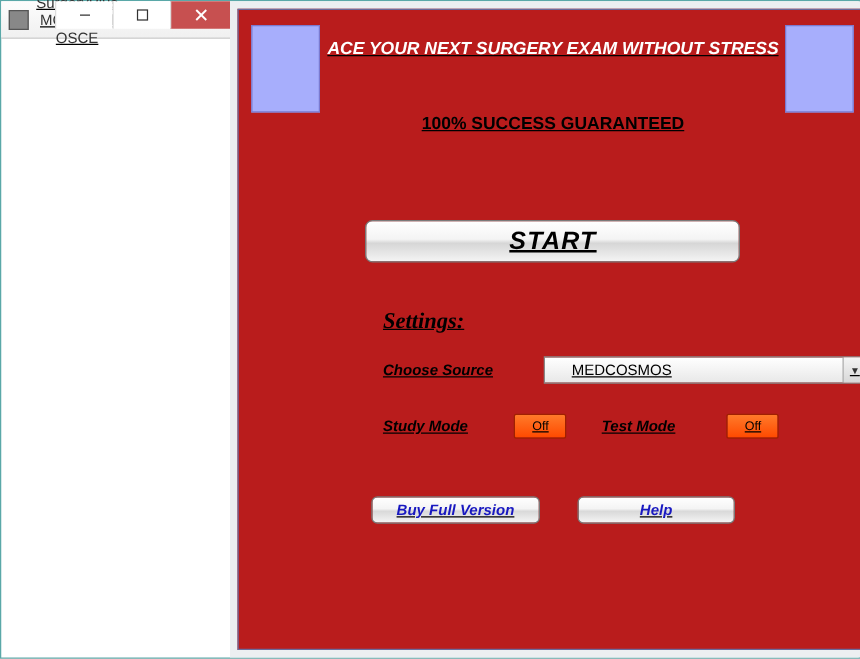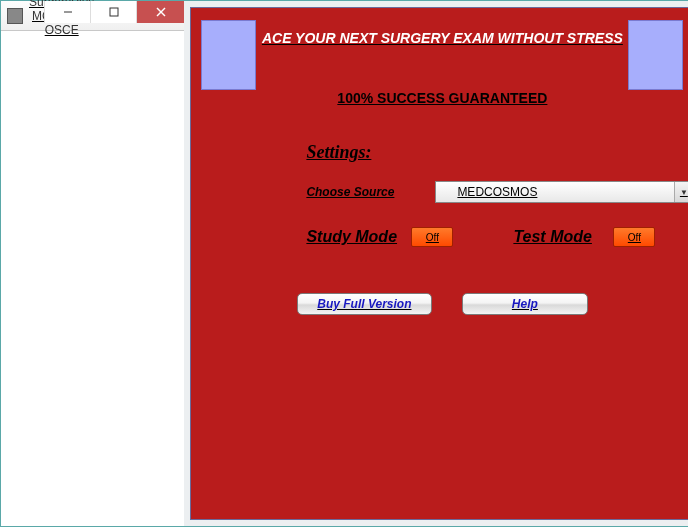--- a/index.html
+++ b/index.html
@@ -182,21 +182,21 @@
   .mode-row {
     display: flex;
     align-items: center;
     margin-left: 115px;
     margin-top: 24px;
   }
   .mode-label {
     font-family: Verdana, Geneva, sans-serif;
     font-weight: bold;
     font-style: italic;
-    font-size: 16px;
+    font-size: 12px;
     color: #000;
   }
   .toggle {
     width: 42px;
     height: 20px;
     border: 1px solid #a02000;
     border-radius: 2px;
     background: linear-gradient(#ff7a2a, #ff4a00);
     color: #000;
     font-size: 10px;
@@ -265,35 +265,36 @@
   </div>
 
   <div class="client">
     <div class="app">
       <div class="side-strip left"></div>
       <div class="side-strip right"></div>
 
       <div class="tagline">ACE YOUR NEXT SURGERY EXAM WITHOUT STRESS</div>
       <div class="subhead">100%  SUCCESS GUARANTEED</div>
 
+      <button class="start-btn">START</button>
 
       <div class="settings-label">Settings:</div>
 
       <div class="row">
         <div class="field-label">Choose Source</div>
         <div class="combo">
           <span>MEDCOSMOS</span>
           <div class="arrow">▼</div>
         </div>
       </div>
 
       <div class="mode-row">
         <div class="mode-label" style="width:105px">Study Mode</div>
         <div class="toggle">Off</div>
-        <div class="mode-label" style="width:100px;margin-left:60px">Test Mode</div>
+        <div class="mode-label" style="width:100px;margin-left:28px">Test Mode</div>
         <div class="toggle">Off</div>
       </div>
 
       <div class="bottom-row">
         <button class="pill-btn">Buy Full Version</button>
         <button class="pill-btn small">Help</button>
       </div>
 
     </div>
   </div>

